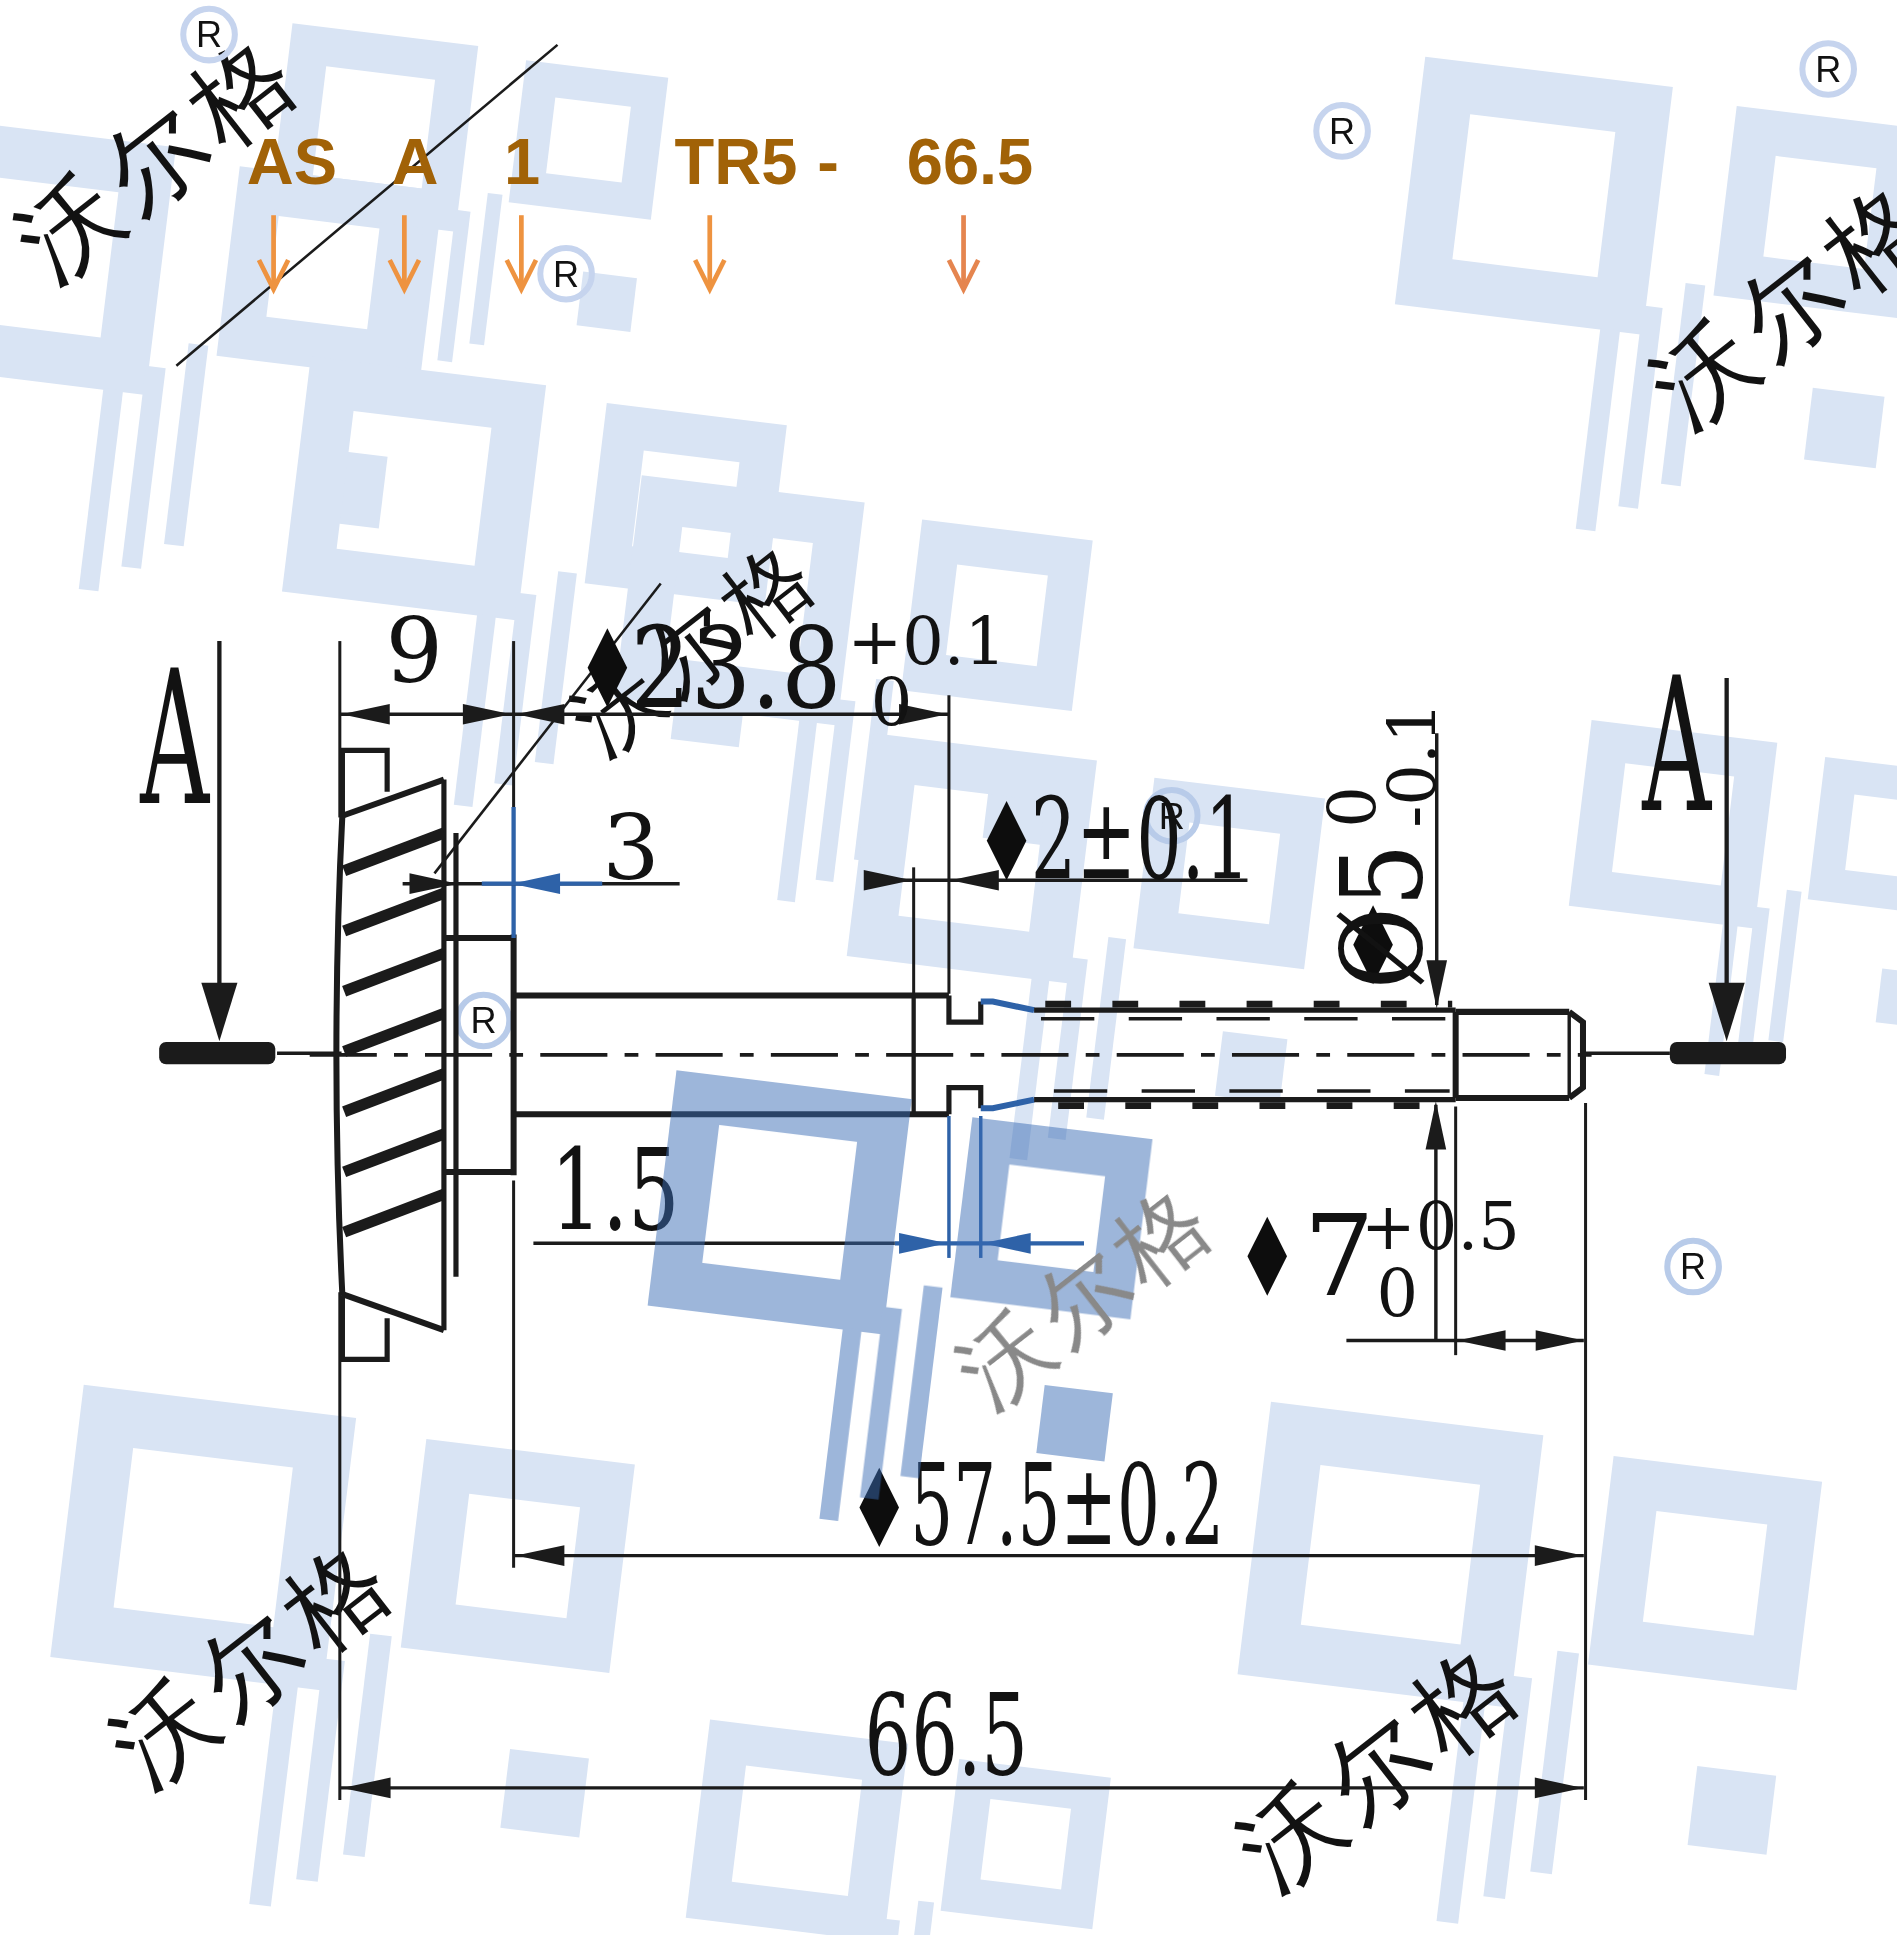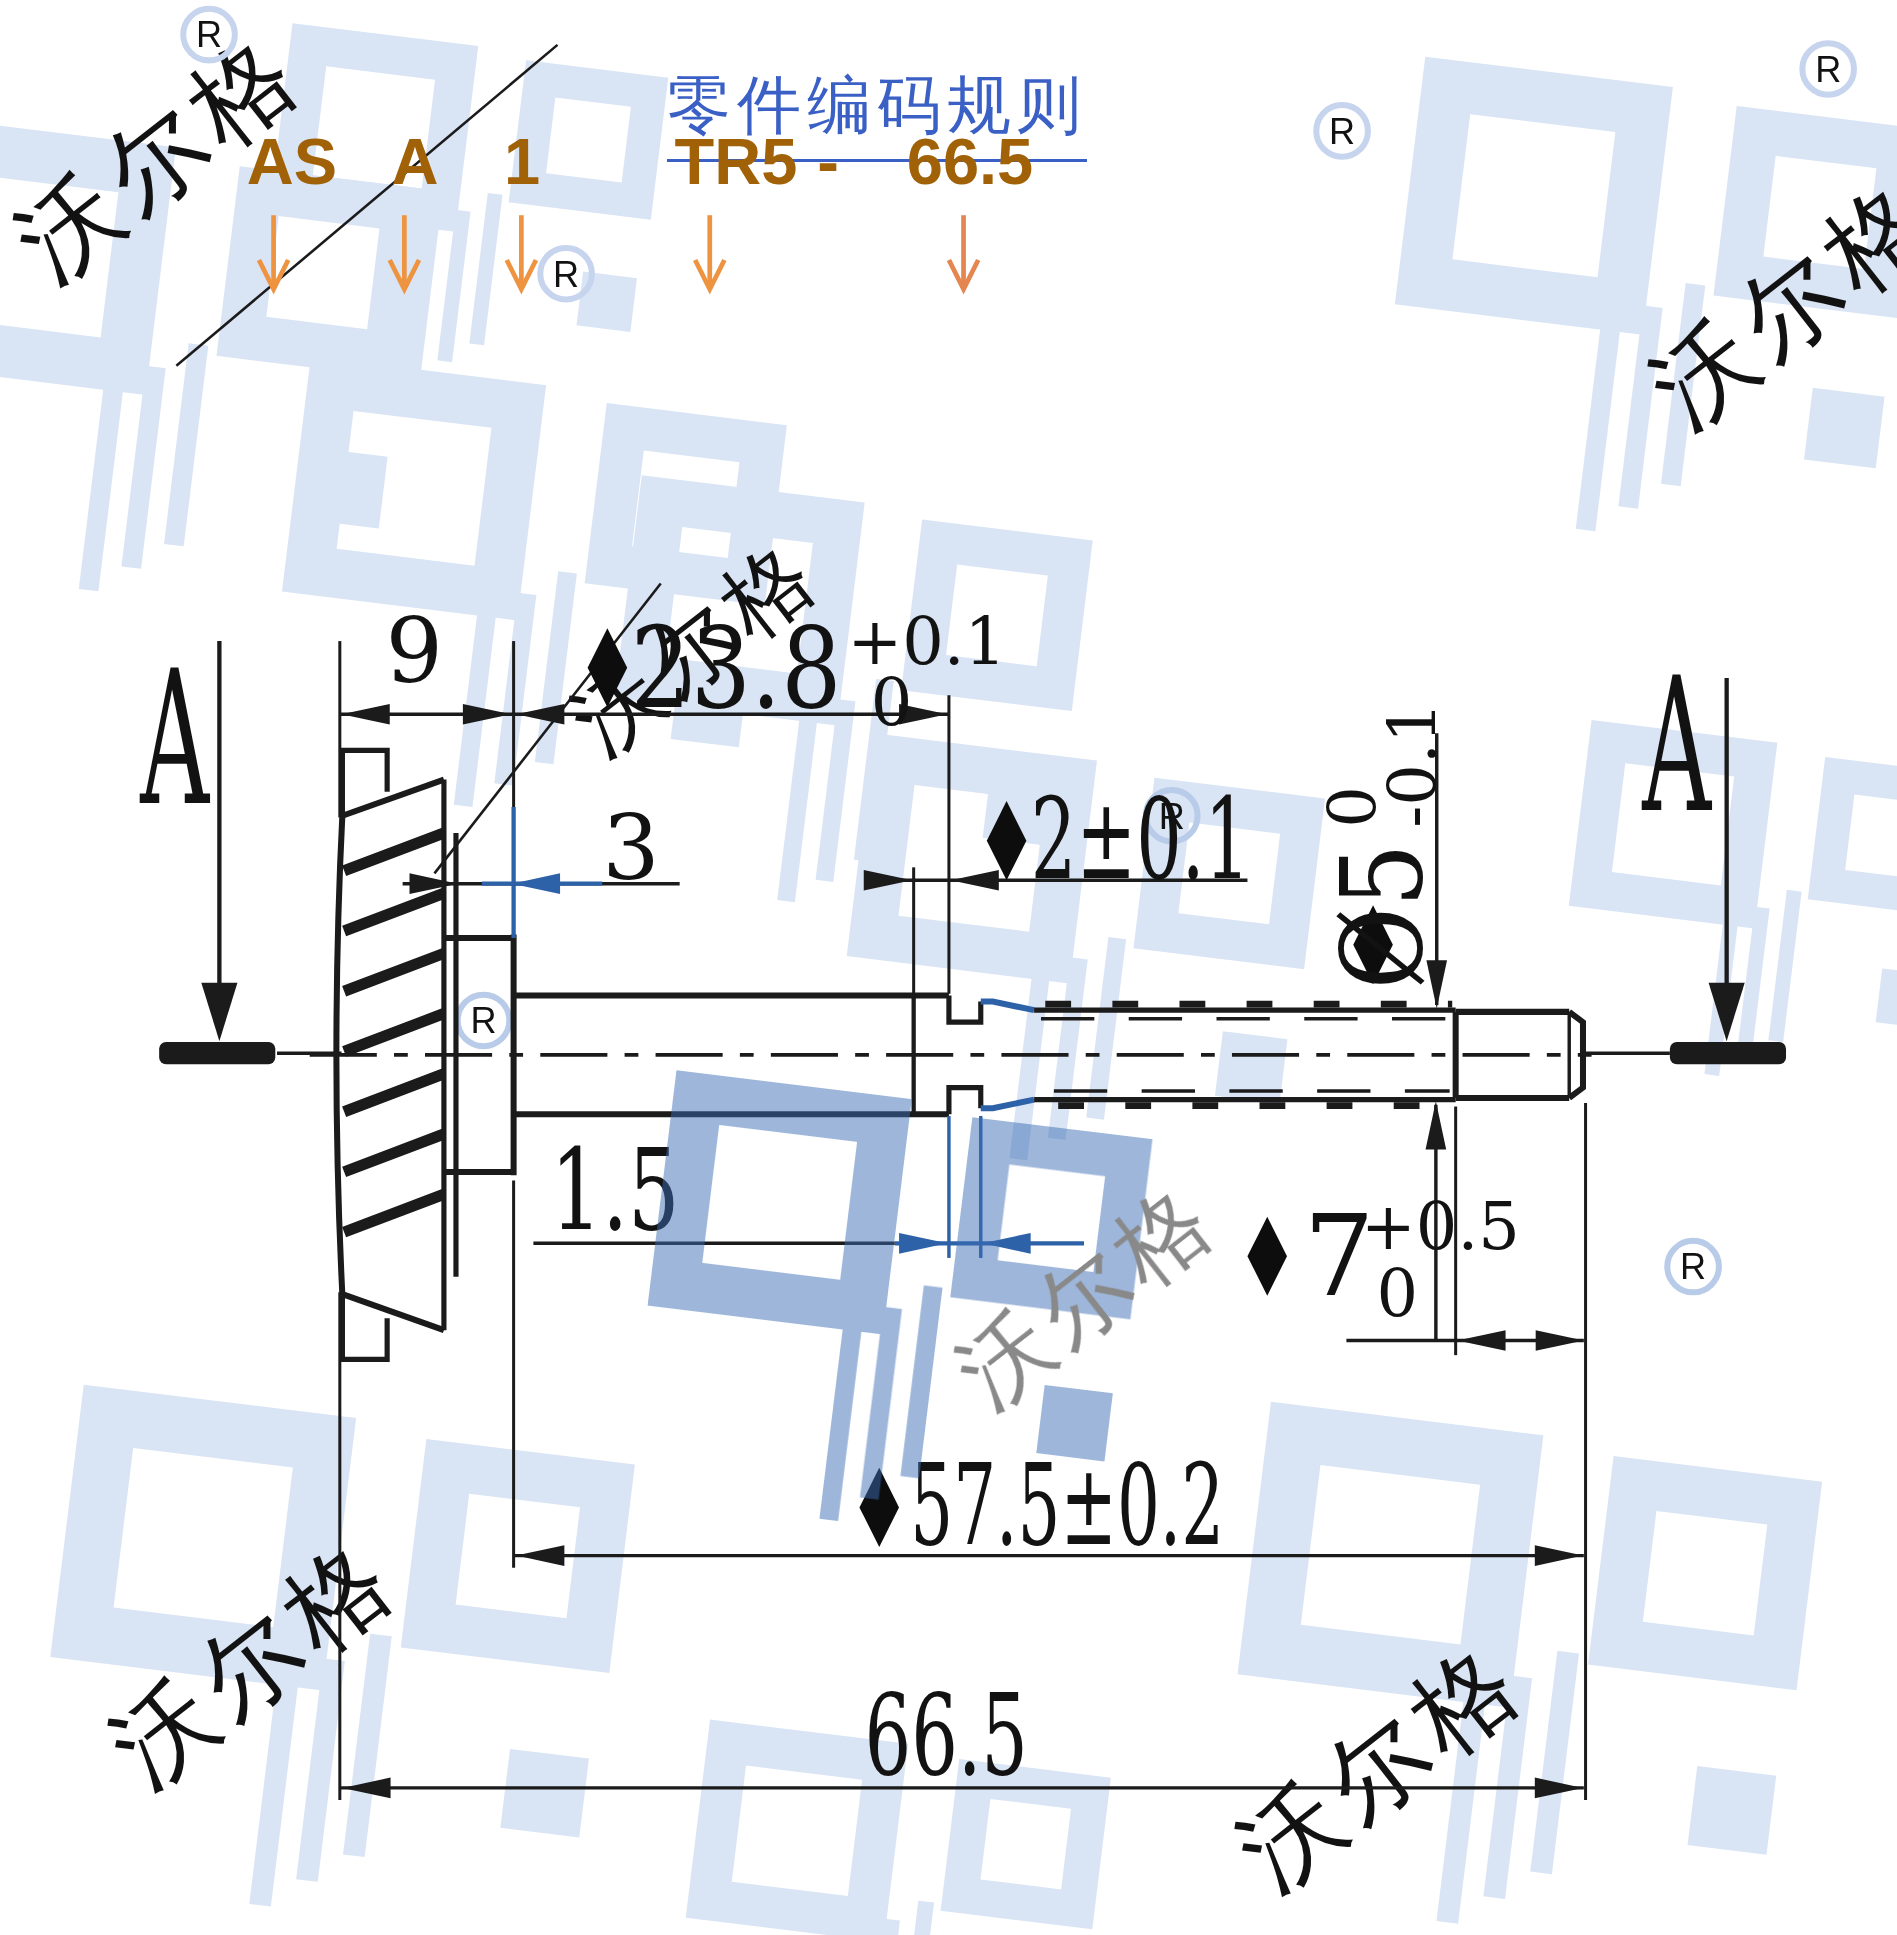--- a/index.html
+++ b/index.html
@@ -260,21 +260,20 @@
       <text class="dimtxt" x="1005" y="2062" font-size="130" textLength="190" lengthAdjust="spacingAndGlyphs">66.5</text>
     </g>
   </g>
 
   <g opacity="0.5">
     <use href="#wm" class="wm-strong" transform="translate(1065,1400) rotate(-38) scale(0.95)"></use>
     <text class="wm-strong" x="1150" y="1640" font-size="105" letter-spacing="10" fill="currentColor" transform="rotate(-38 1150 1640)">沃尔格</text>
   </g>
 </svg>
 
-  <div class="hdr-title">零件编码规则</div>
   <span class="code-item" style="left:292px">AS</span>
   <span class="code-item" style="left:415px">A</span>
   <span class="code-item" style="left:522px">1</span>
   <span class="code-item" style="left:736px">TR5</span>
   <span class="code-item" style="left:828px">-</span>
   <span class="code-item" style="left:970px">66.5</span>
 </div>
 
 
 </body></html>

